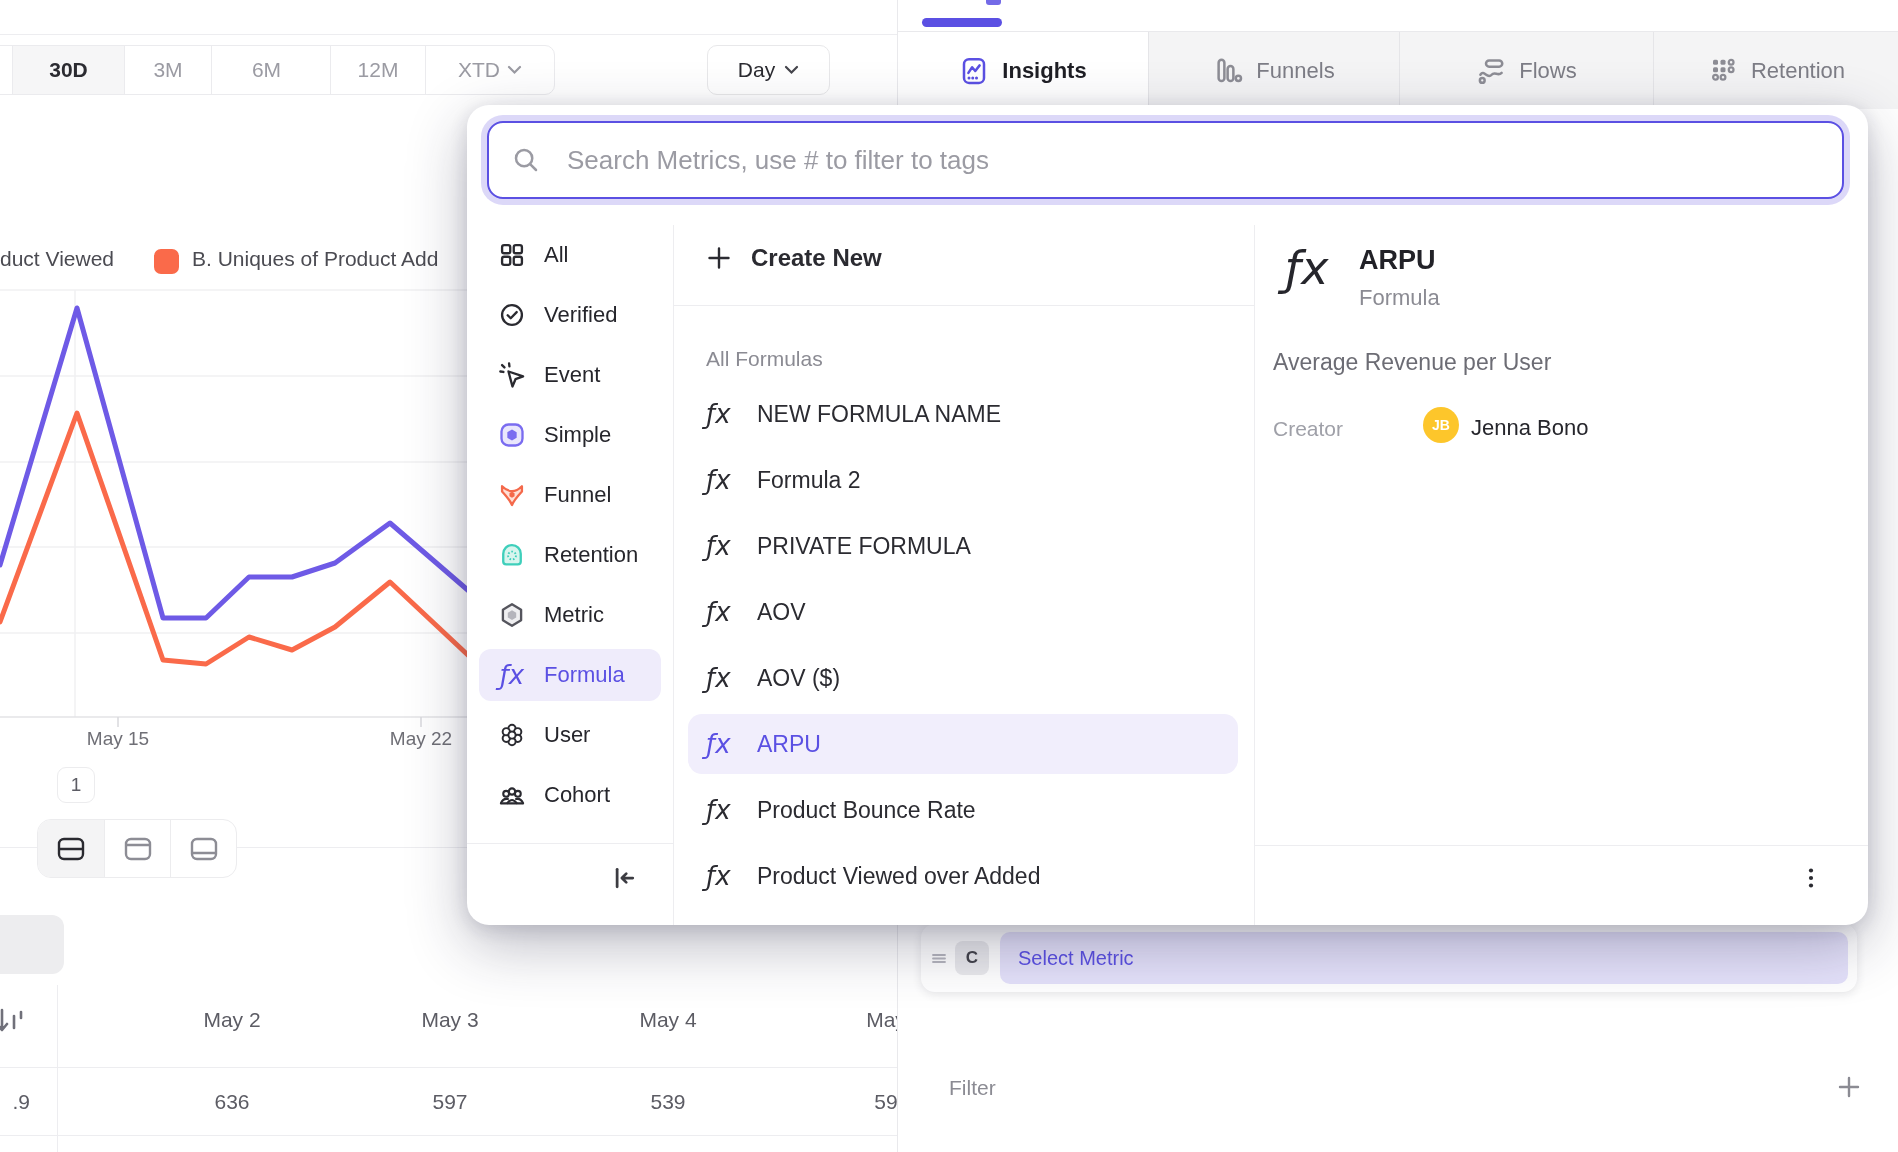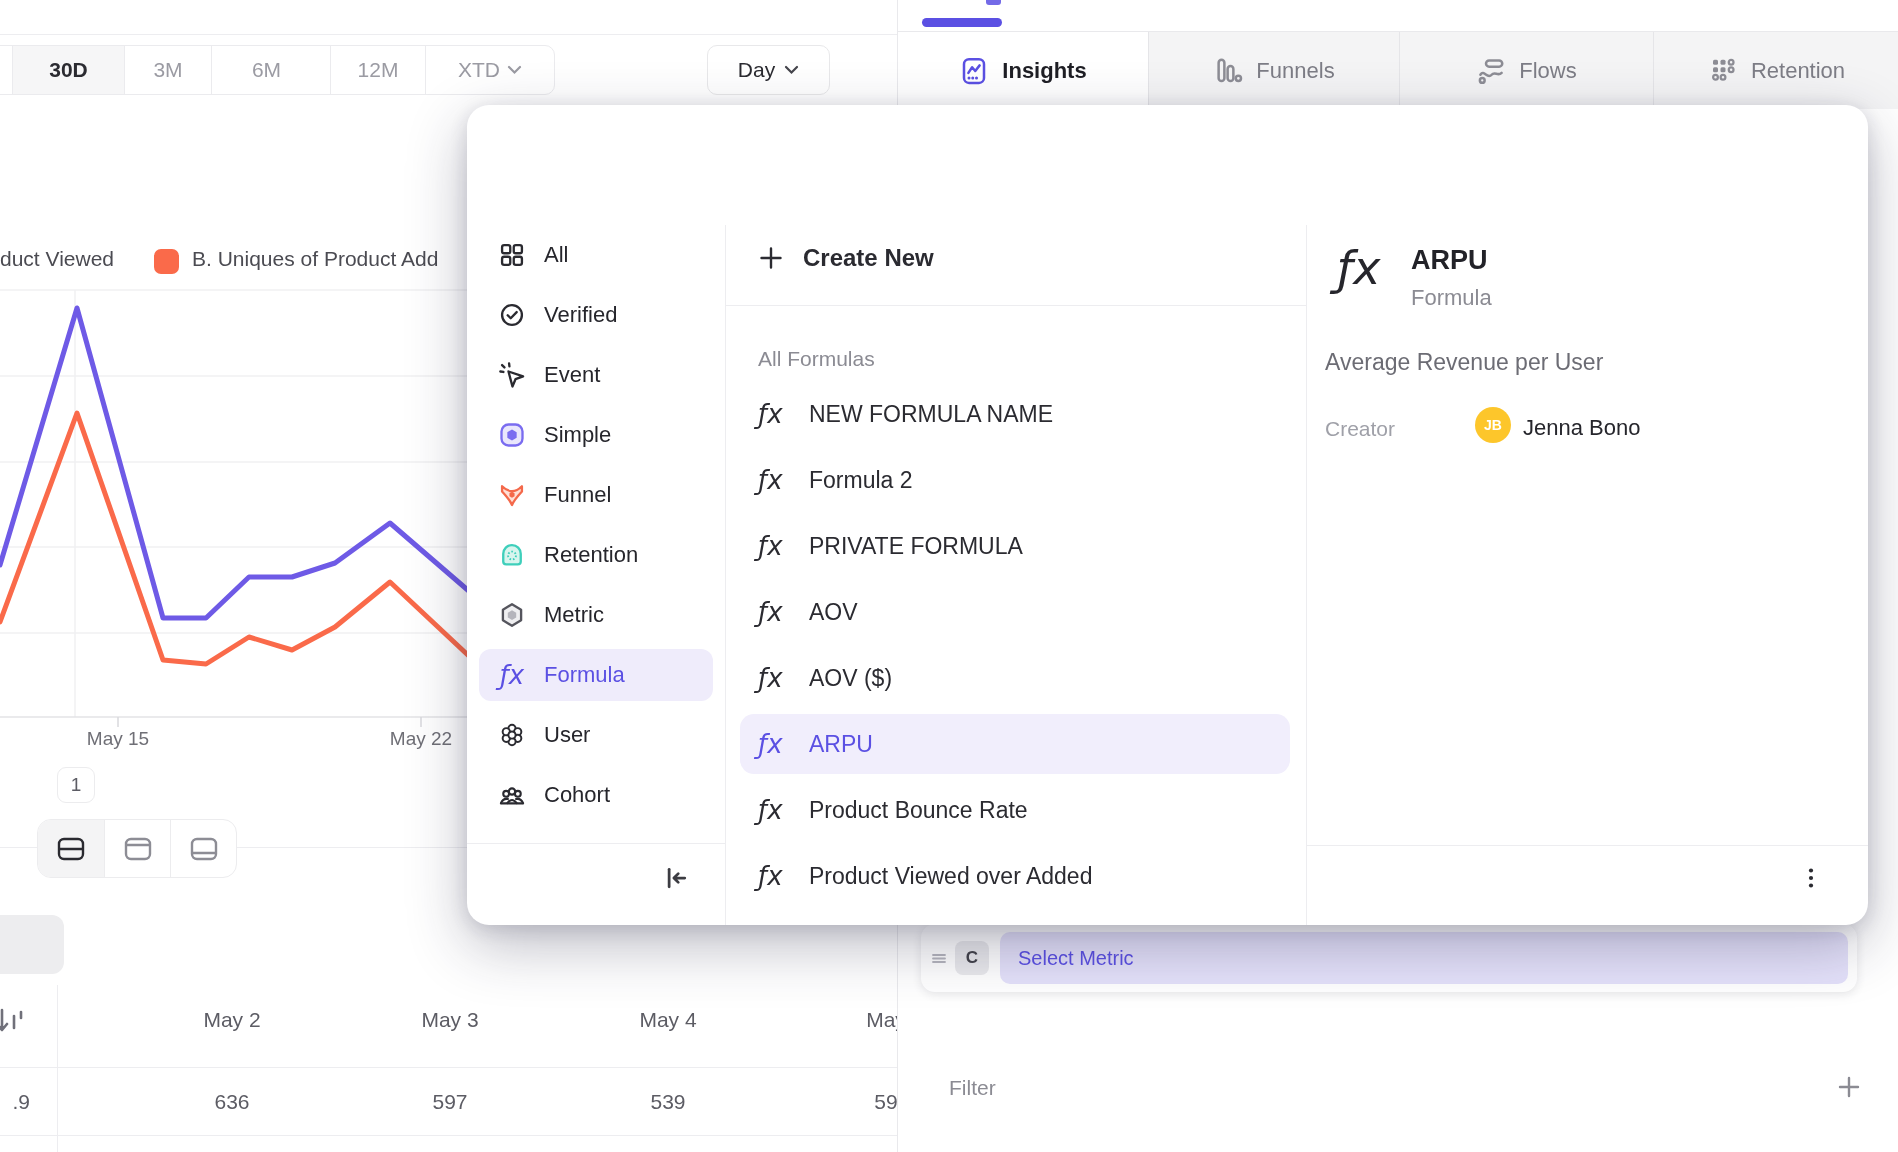--- a/index.html
+++ b/index.html
@@ -107,21 +107,21 @@
     display:flex; align-items:center; background:#fff;
   }
   .search-wrap svg { margin-left:22px; flex:none; }
   .search-wrap input {
     flex:1; border:none; outline:none; font-family:"Liberation Sans",sans-serif;
     font-size:26px; color:#2b2b31; margin-left:26px; margin-right:20px; background:transparent;
   }
   .search-wrap input::placeholder { color:#9b9ba3; }
 
   .modal-cols { position:absolute; left:0; top:120px; right:0; bottom:0; display:flex; }
-  .m-col1 { width:259px; border-right:1px solid #ededf0; position:relative; }
+  .m-col1 { width:207px; border-right:1px solid #ededf0; position:relative; }
   .m-col2 { width:581px; border-right:1px solid #ededf0; position:relative; }
   .m-col3 { flex:1; position:relative; }
 
   .cat-item { height:60px; display:flex; align-items:center; padding-left:30px; cursor:pointer; }
   .cat-item .cat-label { margin-left:17px; font-size:22px; font-weight:500; color:#26262c; }
   .cat-item.active { height:52px; margin:4px 12px; padding-left:18px; background:var(--active-pill); border-radius:12px; }
   .cat-item.active .cat-label { color:var(--accent); }
   .cat-icon { width:30px; height:30px; flex:none; display:flex; align-items:center; justify-content:center; }
 
   .sidebar-footer-line { position:absolute; left:0; right:0; top:618px; height:1px; background:#ededf0; }
@@ -305,20 +305,27 @@
       </div>
     </div>
 
     <div class="filter-label">Filter</div>
     <svg class="filter-plus" width="26" height="26" viewBox="0 0 26 26">
       <path d="M13 4 v18 M4 13 h18" stroke="#8b8b93" stroke-width="2.4" stroke-linecap="round"></path>
     </svg>
   </div>
 
   <div id="modal">
+    <div class="search-wrap">
+      <svg width="30" height="30" viewBox="0 0 24 24">
+        <circle cx="10.5" cy="10.5" r="6.5" fill="none" stroke="#9b9ba3" stroke-width="2"></circle>
+        <path d="M15.5 15.5 L20 20" stroke="#9b9ba3" stroke-width="2" stroke-linecap="round"></path>
+      </svg>
+      <input type="text" placeholder="Search Metrics, use # to filter to tags" style="">
+    </div>
 
     <div class="modal-cols">
 
       <div class="m-col1">
         <div class="cat-item">
           <span class="cat-icon">
             <svg width="28" height="28" viewBox="0 0 24 24">
                 <g fill="none" stroke="#2a2a30" stroke-width="2">
                   <rect x="3.5" y="3.5" width="7" height="7" rx="1.8"></rect>
                   <rect x="13.5" y="3.5" width="7" height="7" rx="1.8"></rect>

